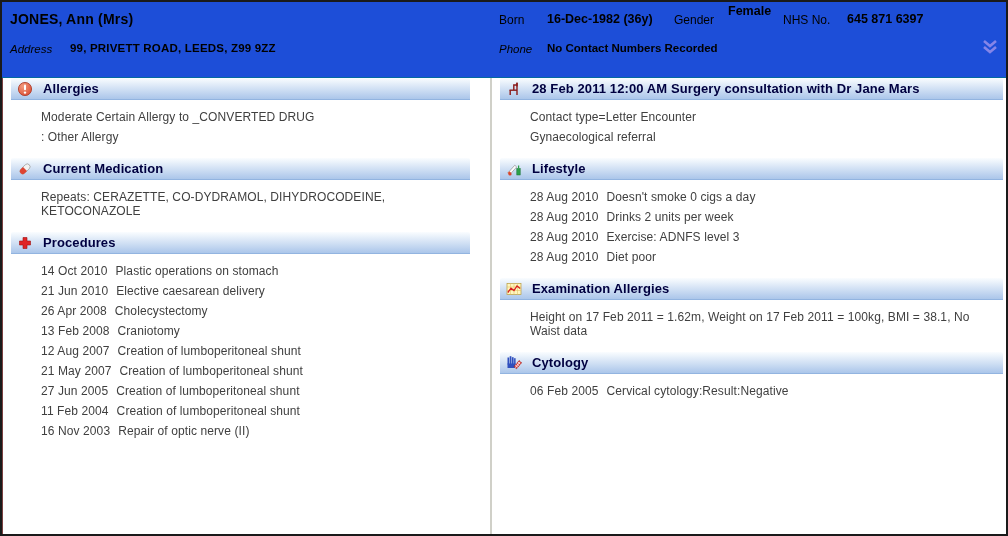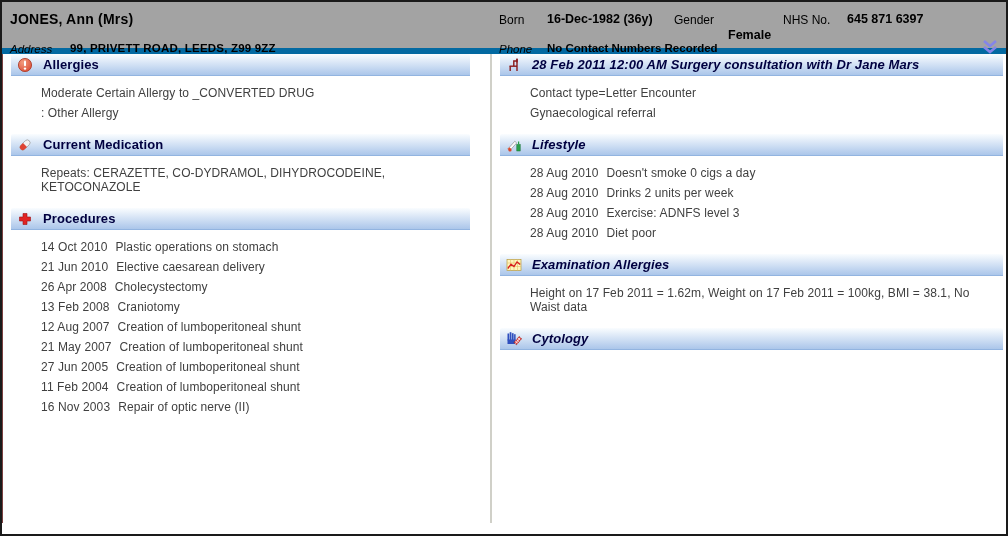--- a/index.html
+++ b/index.html
@@ -6,32 +6,32 @@
   html,body { width:1008px; height:536px; background:#fff; font-family:"Liberation Sans", sans-serif; }
   .window {
     width:1008px; height:536px;
     border:2px solid #1a1a1a;
     background:#fff;
     position:relative;
     overflow:hidden;
   }
   
   .banner {
-    height:52px;
-    background:#a3a3a3;
-    border-bottom:6px solid #0369a1;
+    height:76px;
+    background:#1d4ed8;
+    border-bottom:1px solid #0369a1;
     position:relative;
   }
   .banner .pt-name { position:absolute; left:8px; top:9px; font-size:14px; font-weight:bold; color:#000; letter-spacing:0.2px; }
   .banner .addr-label { position:absolute; left:8px; top:41px; font-size:11.5px; font-style:italic; color:#000; }
   .banner .addr-value { position:absolute; left:68px; top:40px; font-size:11.5px; font-weight:bold; color:#000; letter-spacing:0.2px; }
   .banner .born-label  { position:absolute; left:497px; top:11px; font-size:12px; }
   .banner .born-value  { position:absolute; left:545px; top:10px; font-size:12.5px; font-weight:bold; }
   .banner .gender-label{ position:absolute; left:672px; top:11px; font-size:12px; }
-  .banner .gender-value{ position:absolute; left:726px; top:26px; font-size:12.5px; font-weight:bold; }
+  .banner .gender-value{ position:absolute; left:726px; top:2px; font-size:12.5px; font-weight:bold; }
   .banner .nhs-label   { position:absolute; left:781px; top:11px; font-size:12px; }
   .banner .nhs-value   { position:absolute; left:845px; top:10px; font-size:12.5px; font-weight:bold; }
   .banner .phone-label { position:absolute; left:497px; top:41px; font-size:11.5px; font-style:italic; }
   .banner .phone-value { position:absolute; left:545px; top:40px; font-size:11.5px; font-weight:bold; }
   .banner .chevron { position:absolute; right:7px; top:36px; width:18px; height:18px; cursor:pointer; }
   
   .content {
     display:flex;
     height:469px;
     background:#fff;
@@ -43,21 +43,21 @@
   .v-divider { width:2px; background:#D0D0C8; }
   
   .sec-bar {
     height:22px;
     display:flex; align-items:center;
     background:linear-gradient(#FAFDFF, #ABC6EA);
     border-bottom:1px solid #92B4E0;
     border-radius:2px 2px 0 0;
   }
   .col-left  .sec-bar { margin:0 20px 0 8px; }
-  .col-right .sec-bar { margin:0 3px 0 8px;font-style:italic; }
+  .col-right .sec-bar { margin:0 3px 0 8px; }
   .sec-bar .icon { width:16px; height:16px; margin-left:6px; flex:0 0 16px; }
   .sec-bar .title {
     margin-left:10px; font-size:13px; font-weight:bold; color:#000040; letter-spacing:0.1px;
     white-space:nowrap;
   }
   .sec-items { padding:10px 24px 8px 38px; font-size:12px; color:#404040; letter-spacing:0.1px; }
   .col-right .sec-items { padding-right:14px; }
   .entry { line-height:14px; margin-bottom:6px; }
   .entry .date { margin-right:8px; white-space:nowrap; }
   .sec-history .entry .date { margin-right:3px; }
@@ -231,17 +231,22 @@
                 <rect x="1.5" y="8.5" width="8.1" height="4.5"></rect>
               </g>
               <g transform="rotate(40 11.5 10)">
                 <rect x="9.8" y="5.5" width="3.4" height="8" fill="#E04040" stroke="#8E1F18" stroke-width="0.5"></rect>
                 <path d="M9.8 7.5 h3.4 M9.8 9.5 h3.4 M9.8 11.5 h3.4 M11.5 5.5 v8" stroke="#fff" stroke-width="0.7"></path>
               </g>
             </svg>
           </span>
           <span class="title">Cytology</span>
         </div>
+        <div class="sec-items">
+          <div class="entry">
+            <span class="date">06 Feb 2005</span><span>Cervical cytology:Result:Negative</span>
+          </div>
+        </div>
       </div>
 
     </div>
   </div>
 </div>
 
 </body></html>

